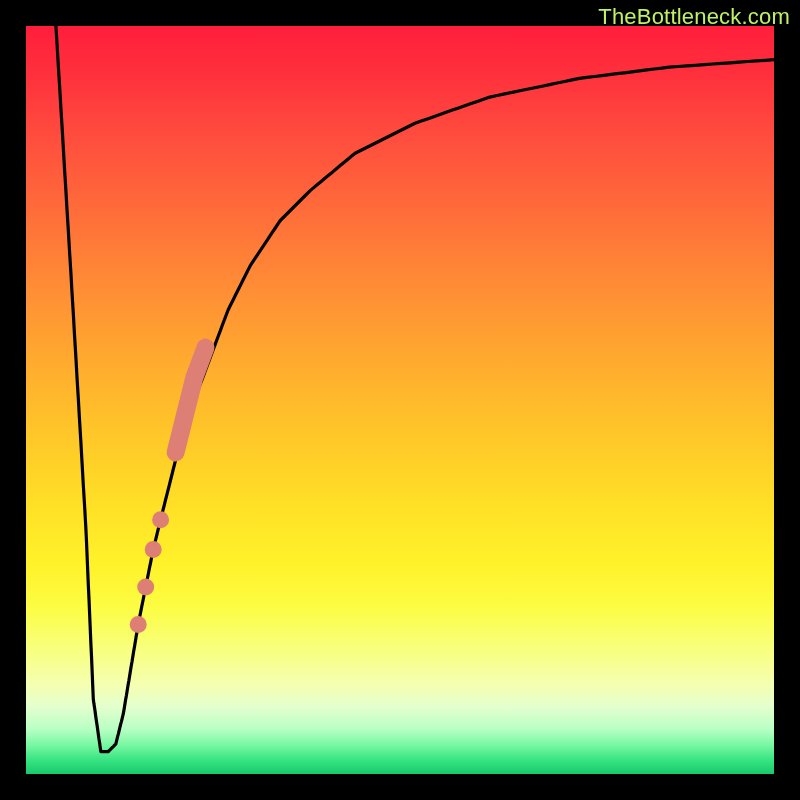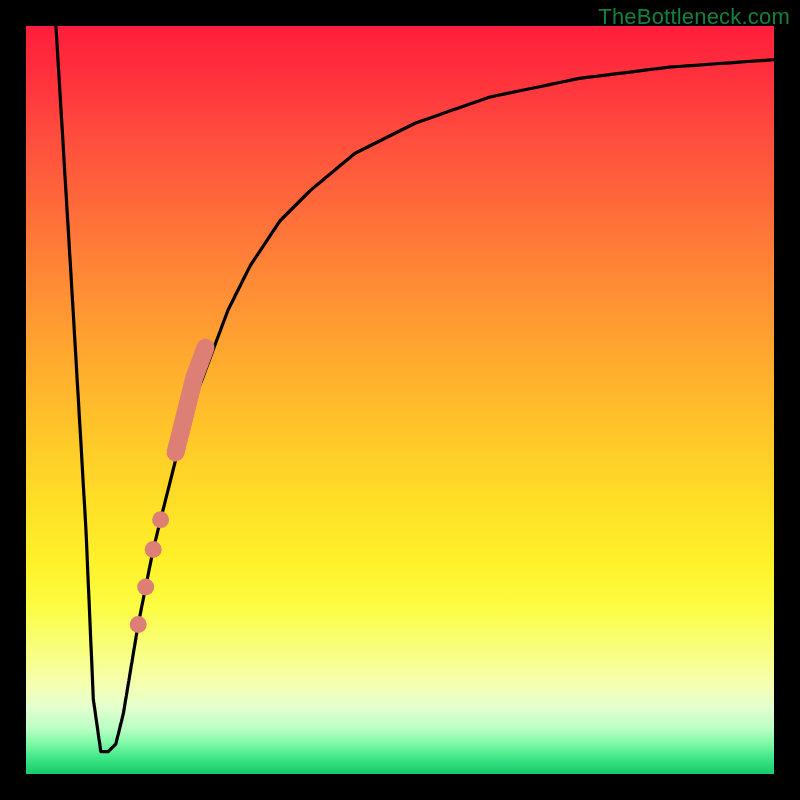--- a/index.html
+++ b/index.html
@@ -58,21 +58,21 @@
     position: absolute;
     left: 0;
     top: 0;
     width: 748px;
     height: 748px;
   }
   .watermark {
     position: absolute;
     top: 4px;
     right: 10px;
-    color: #15803d;
+    color: #bef264;
     font-size: 22px;
     letter-spacing: 0.2px;
     font-weight: 500;
   }
 </style>
 </head>
 <body>
 
 <div class="frame">
 

